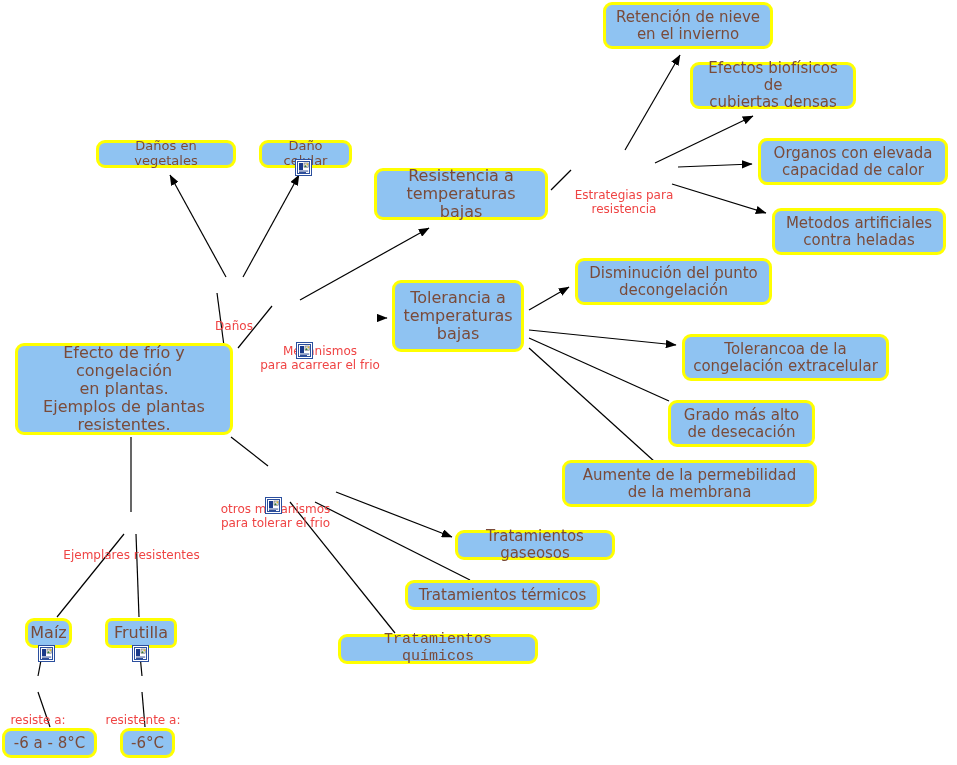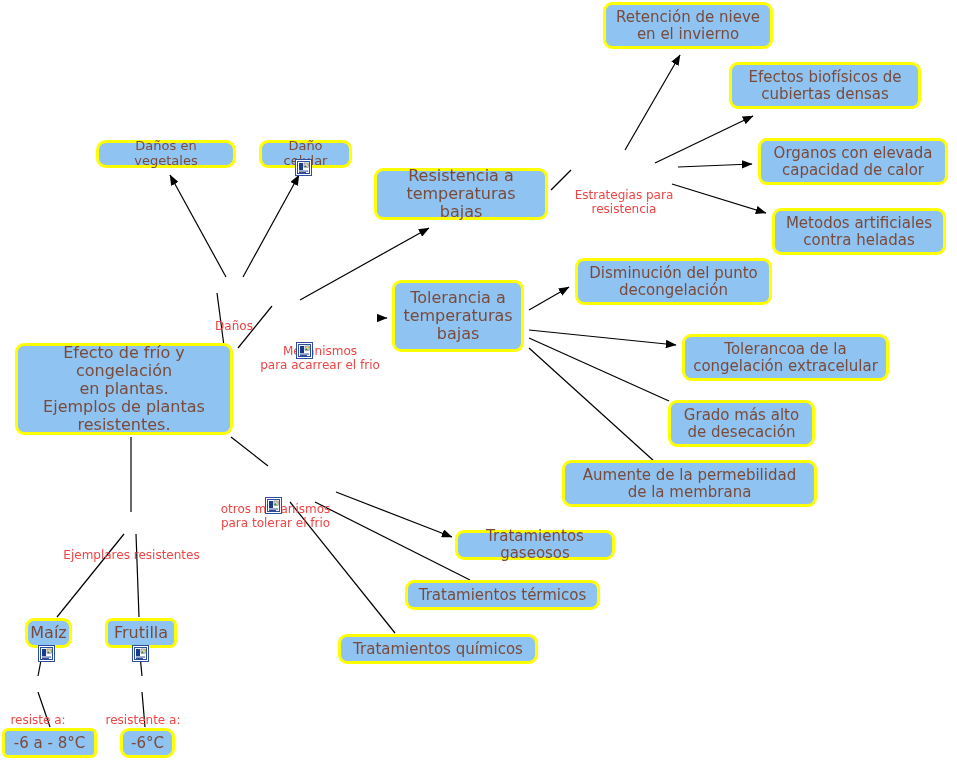--- a/index.html
+++ b/index.html
@@ -100,51 +100,51 @@
         <polyline points="42,655 38,676" fill="none" stroke="#000000" stroke-width="1.2"></polyline>
         <polyline points="38,692 50,727" fill="none" stroke="#000000" stroke-width="1.2"></polyline>
         <polyline points="140,655 142,676" fill="none" stroke="#000000" stroke-width="1.2"></polyline>
         <polyline points="142,692 145,727" fill="none" stroke="#000000" stroke-width="1.2"></polyline>
       </g>
   </svg>
 
   <div id="node-layer">
       <div class="node node-md" style="left: 603px; top: 2px; width: 170px; height: 47px;">Retención de nieve
 en el invierno</div>
-      <div class="node node-md" style="left: 729px; top: 62px; width: 192px; height: 47px;">Efectos biofísicos de
+      <div class="node node-md" style="left: 690px; top: 62px; width: 166px; height: 47px;">Efectos biofísicos de
 cubiertas densas</div>
       <div class="node node-md" style="left: 758px; top: 138px; width: 190px; height: 47px;">Organos con elevada
 capacidad de calor</div>
       <div class="node node-md" style="left: 772px; top: 208px; width: 174px; height: 47px;">Metodos artificiales
 contra heladas</div>
-      <div class="node node-sm" style="left: 96px; top: 140px; width: 140px; height: 28px; border-radius: 10px;">Daños en vegetales</div>
+      <div class="node node-sm" style="left: 96px; top: 140px; width: 140px; height: 28px;">Daños en vegetales</div>
       <div class="node node-sm" style="left: 259px; top: 140px; width: 93px; height: 28px;">Daño celular</div>
       <div class="node node-lg" style="left: 374px; top: 168px; width: 174px; height: 52px;">Resistencia a
 temperaturas bajas</div>
       <div class="node node-lg" style="left: 392px; top: 280px; width: 132px; height: 72px;">Tolerancia a
 temperaturas
 bajas</div>
       <div class="node node-md" style="left: 575px; top: 258px; width: 197px; height: 47px;">Disminución del punto
 decongelación</div>
       <div class="node node-md" style="left: 682px; top: 334px; width: 207px; height: 47px;">Tolerancoa de la
 congelación extracelular</div>
       <div class="node node-md" style="left: 668px; top: 400px; width: 147px; height: 47px;">Grado más alto
 de desecación</div>
       <div class="node node-md" style="left: 562px; top: 460px; width: 255px; height: 47px;">Aumente de la permebilidad
 de la membrana</div>
       <div class="node node-lg" style="left: 15px; top: 343px; width: 218px; height: 92px;">Efecto de frío y congelación
 en plantas.
 Ejemplos de plantas
 resistentes.</div>
       <div class="node node-md" style="left: 455px; top: 530px; width: 160px; height: 30px;">Tratamientos gaseosos</div>
       <div class="node node-md" style="left: 405px; top: 580px; width: 195px; height: 30px;">Tratamientos térmicos</div>
-      <div class="node node-md" style="left: 338px; top: 634px; width: 200px; height: 30px;">Tratamientos químicos</div>
+      <div class="node node-md" style="left: 338px; top: 634px; width: 200px; height: 30px; font-family: Liberation Mono, monospace;">Tratamientos químicos</div>
       <div class="node node-lg" style="left: 25px; top: 618px; width: 47px; height: 30px;">Maíz</div>
       <div class="node node-lg" style="left: 105px; top: 618px; width: 72px; height: 30px; border-radius: 7px;">Frutilla</div>
-      <div class="node node-md" style="left: 2px; top: 728px; width: 95px; height: 30px; border-radius: 6px;">-6 a - 8°C</div>
+      <div class="node node-md" style="left: 2px; top: 728px; width: 95px; height: 30px;">-6 a - 8°C</div>
       <div class="node node-md" style="left: 120px; top: 728px; width: 55px; height: 30px;">-6°C</div>
     </div>
   <div id="label-layer">
       <div class="label" style="left: 571px; top: 154px; width: 106px;">Estrategias para
 resistencia</div>
       <div class="label" style="left: 211px; top: 285px; width: 46px;">Daños</div>
       <div class="label" style="left: 258px; top: 310px; width: 124px;">Mecanismos
 para acarrear el frio</div>
       <div class="label" style="left: 217px; top: 468px; width: 117px;">otros mecanismos
 para tolerar el frio</div>

